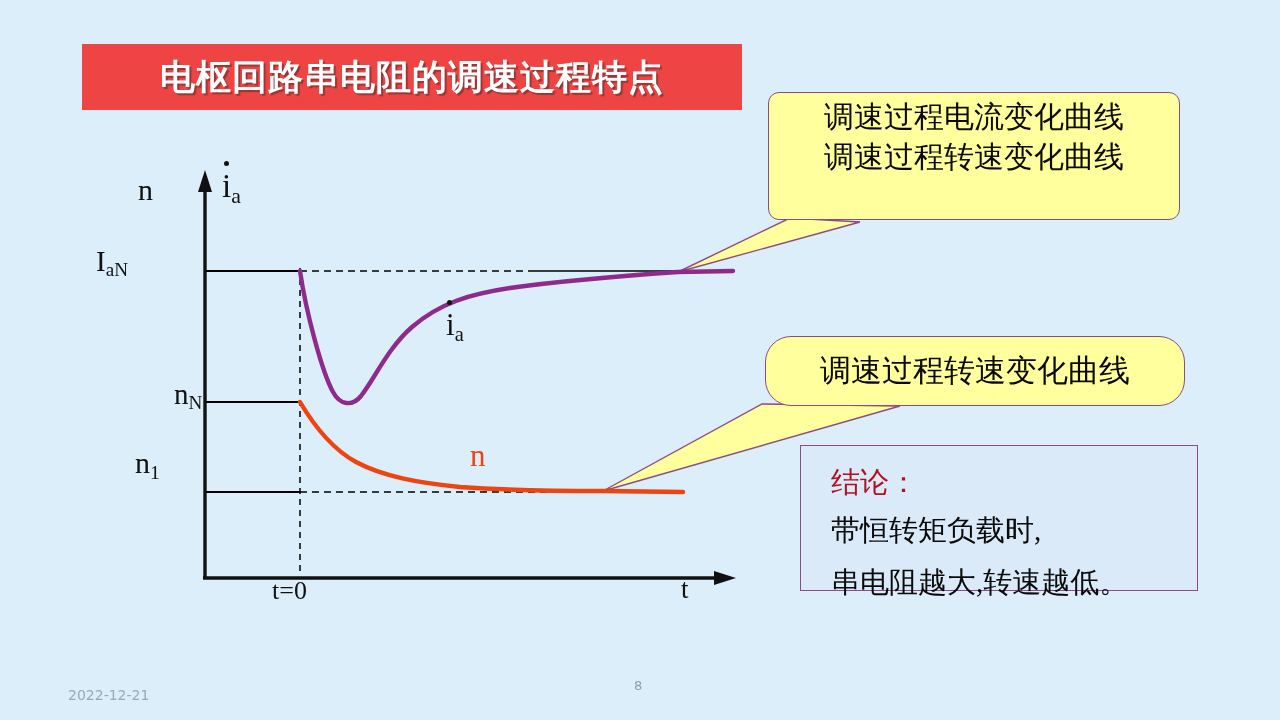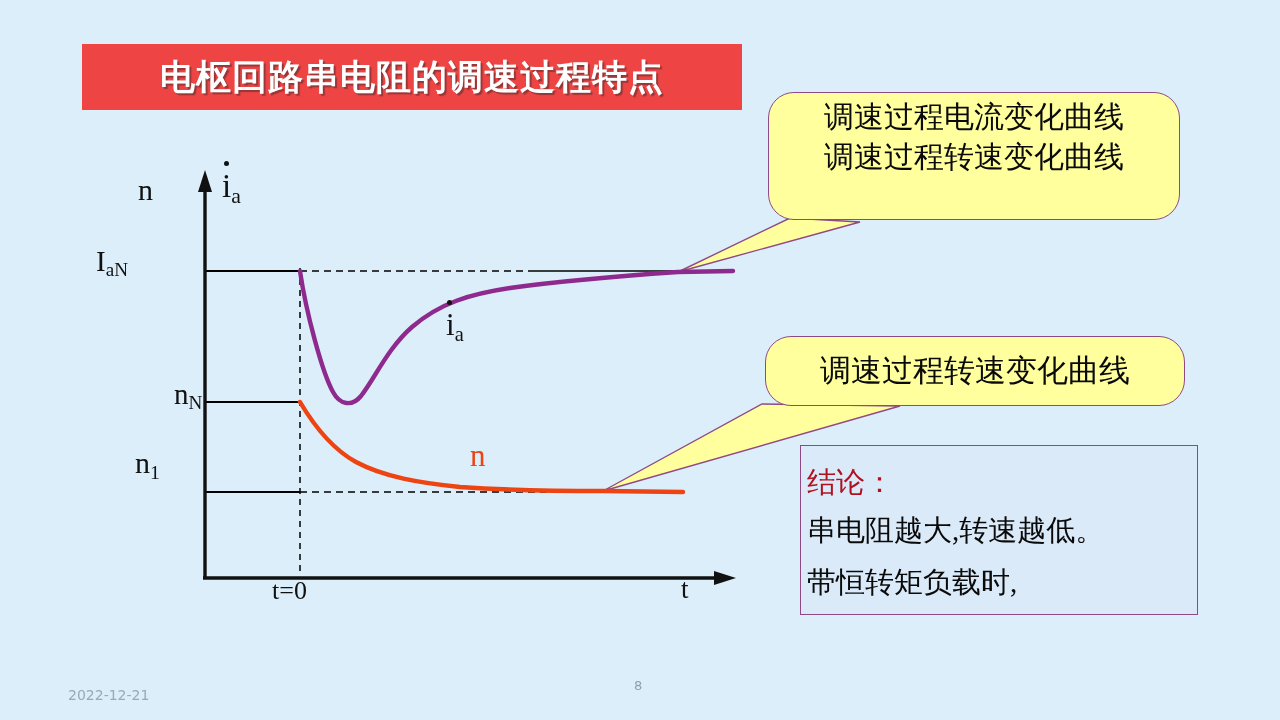--- a/index.html
+++ b/index.html
@@ -55,32 +55,32 @@
     border:1.6px solid #8f4a86;
     border-radius:26px;
     color:#0a0a0a;
     font-family:"Liberation Serif", serif;
     text-align:center;
     box-sizing:border-box;
     z-index:3;
   }
   #callout-current{
     left:768px;top:92px;width:412px;height:128px;
-    font-size:30px;line-height:40px;padding-top:4px;
+    font-size:30px;line-height:40px;padding-top:4px;border-radius:11px;
   }
   #callout-speed{
     left:730px;top:336px;width:420px;height:70px;
     font-size:31px;line-height:68px;margin-left:35px;
   }
 
   
   #conclusion-box{
-    position:absolute;left:800px;top:445px;width:398px;height:170px;
+    position:absolute;left:800px;top:445px;width:398px;height:146px;
     background:#daeaf8;border:1.6px solid #8f4a86;box-sizing:border-box;
-    padding:14px 0 0 6px;z-index:3;
+    padding:14px 0 0 30px;z-index:3;
   }
   #conclusion-box .c-head{color:#b01020;font-size:29px;line-height:44px;}
   #conclusion-box .c-line{color:#0a0a0a;font-size:29px;line-height:52px;}
 
   
   #footer-date{position:absolute;left:68px;top:687px;font-size:14px;color:#9aa9b4;
     font-family:"DejaVu Sans", sans-serif;text-align:right;}
   #footer-page{position:absolute;left:634px;top:678px;font-size:13px;color:#8fa0ad;
     font-family:"DejaVu Sans", sans-serif;}
 </style>
@@ -164,20 +164,20 @@
     <div>调速过程电流变化曲线</div>
     <div>调速过程转速变化曲线</div>
   </div>
 
   <div class="callout" id="callout-speed">
     <div>调速过程转速变化曲线</div>
   </div>
 
   <div id="conclusion-box">
     <div class="c-head">结论：</div>
+    <div class="c-line">带恒转矩负载时,</div>
     <div class="c-line">串电阻越大,转速越低。</div>
-    <div class="c-line">带恒转矩负载时,</div>
   </div>
 
   <div id="footer-date">2022-12-21</div>
   <div id="footer-page">8</div>
 
 </div>
 
 </body></html>

